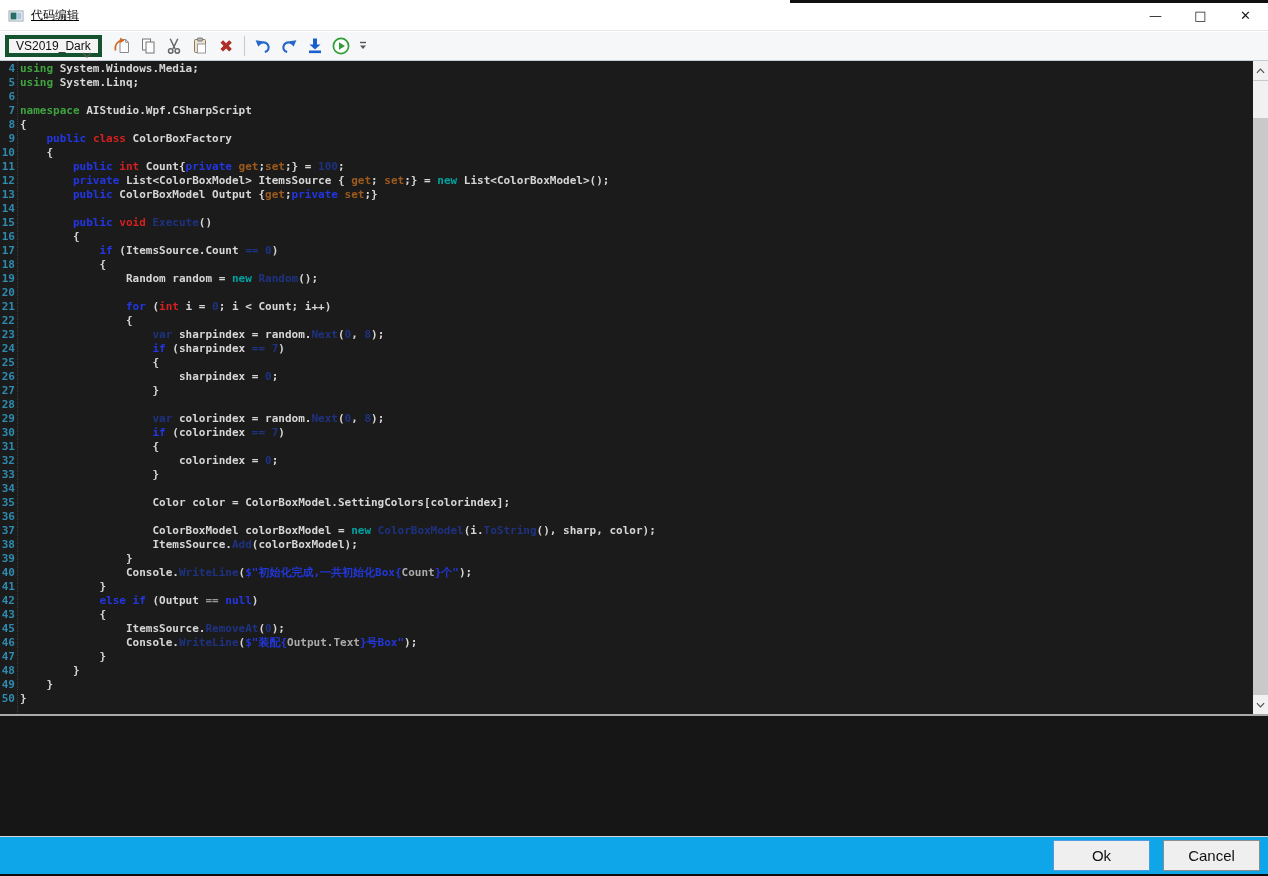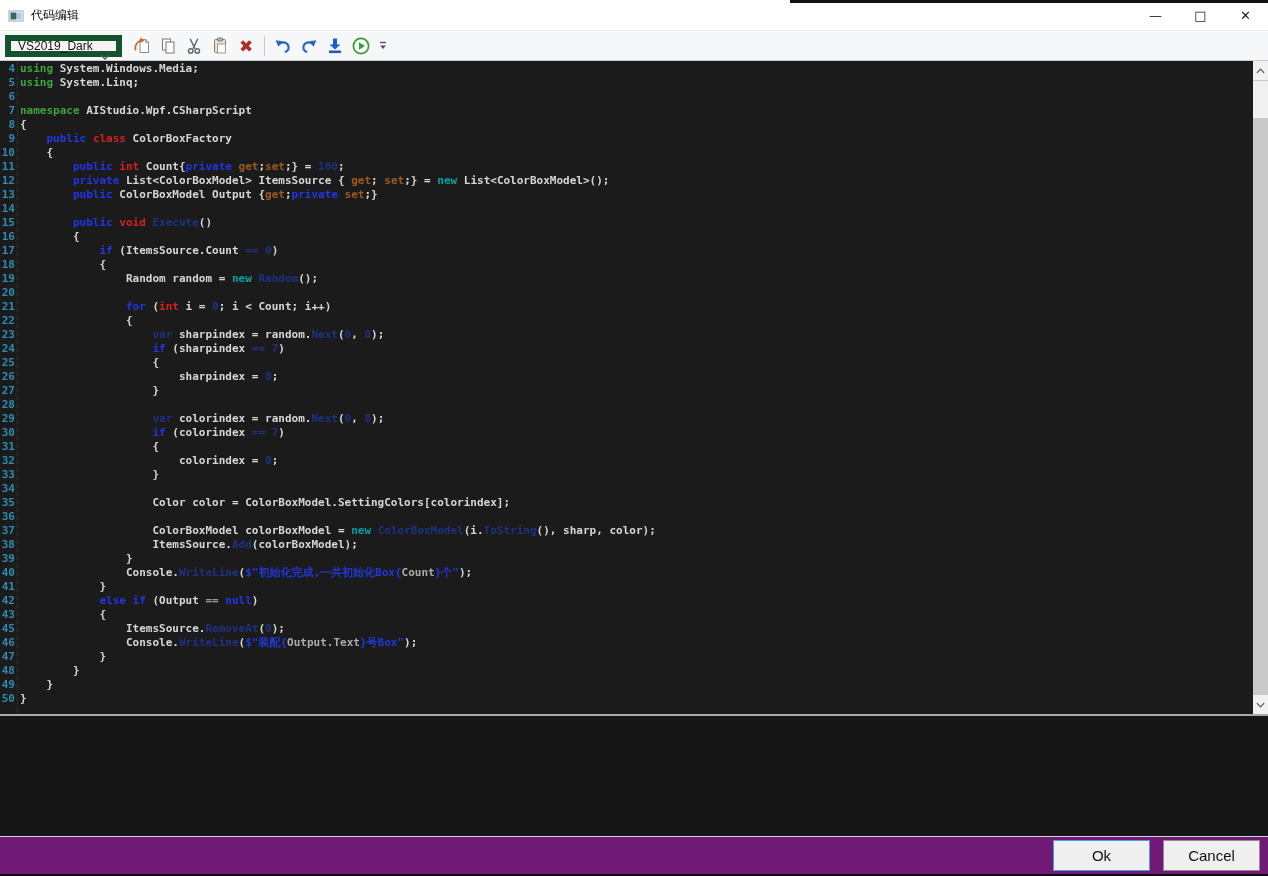--- a/index.html
+++ b/index.html
@@ -3,32 +3,32 @@
 <meta charset="utf-8">
 <style>
   html,body{margin:0;padding:0;background:#FFF;}
   *{box-sizing:border-box;}
   .window{position:relative;width:1268px;height:876px;background:#FFF;
     font-family:"Liberation Sans",sans-serif;overflow:hidden;}
 
   
   .titlebar{position:absolute;left:0;top:0;width:1268px;height:31px;background:#FFF;
     border-bottom:1px solid #E6E6E6;}
-  .title-left{position:absolute;left:8px;top:0;height:31px;display:flex;align-items:center;gap:7px;}
+  .title-left{position:absolute;left:8px;top:0;height:31px;display:flex;align-items:center;gap:7px;text-decoration:underline;}
   .app-title{font-size:12px;color:#0A0A0A;}
   .top-dark-strip{position:absolute;left:790px;top:0;width:478px;height:3px;background:#101010;}
   .win-controls{position:absolute;right:0;top:0;height:31px;display:flex;}
   .win-btn{width:45px;height:31px;border:0;background:transparent;font-size:13px;color:#1A1A1A;
     display:flex;align-items:center;justify-content:center;padding:0;font-family:"DejaVu Sans",sans-serif;}
 
   
   .toolbar{position:absolute;left:0;top:32px;width:1268px;height:29px;background:#F6F7F9;
     border-bottom:1px solid #C3CBD4;display:flex;align-items:center;}
-  .combo{position:relative;margin-left:5px;width:117px;height:22px;background:#F4F4F4;
-    border:6px solid #14532d;display:flex;align-items:center;font-size:12px;color:#111;
+  .combo{position:relative;margin-left:5px;width:97px;height:22px;background:#F4F4F4;
+    border:4px solid #14532d;display:flex;align-items:center;font-size:12px;color:#111;
     padding:0 20px 0 7px;cursor:default;}
   .combo .chev{position:absolute;right:6px;top:8px;}
   .tb-icons{display:flex;align-items:center;margin-left:8px;gap:2px;}
   .tbtn{width:24px;height:24px;border:0;background:transparent;display:flex;align-items:center;
     justify-content:center;padding:0;}
   .tb-sep{width:1px;height:20px;background:#C9C9C9;margin:0 4px;}
   .glyph-x{font-size:17px;font-weight:800;color:#AE2F28;font-family:"DejaVu Sans",sans-serif;line-height:1;}
   .redo-flip{transform:scaleX(-1);}
   .overflow-grip{margin-left:3px;display:flex;align-items:center;}
 
@@ -50,21 +50,21 @@
   .vscroll{position:absolute;right:0;top:0;width:15px;height:653px;background:#C9C9C9;}
   .sb-btn{position:absolute;left:0;width:15px;height:19px;background:#F1F1F1;border:0;padding:0;
     display:flex;align-items:center;justify-content:center;}
   .sb-up{top:0;} .sb-down{bottom:0;}
   .sb-thumb{position:absolute;left:0;top:20px;width:15px;height:37px;background:#F1F1F1;}
 
   .editor-sep{position:absolute;left:0;top:714px;width:1268px;height:2px;background:#A9A9A9;}
   .bottom-panel{position:absolute;left:0;top:716px;width:1268px;height:120px;background:var(--panel);}
 
   
-  .footer{position:absolute;left:0;top:836px;width:1268px;height:38px;background:#701a75;
+  .footer{position:absolute;left:0;top:836px;width:1268px;height:38px;background:#0ea5e9;
     border-top:1px solid #D5D5D5;display:flex;align-items:center;justify-content:flex-end;
     gap:13px;padding-right:8px;}
   .btn{width:97px;height:31px;background:#EFEFEF;font-size:15px;color:#111;
     font-family:"Liberation Sans",sans-serif;display:flex;align-items:center;justify-content:center;}
   .btn-ok{border:1px solid var(--okborder);}
   .btn-cancel{border:1px solid #8C8C8C;}
   .bottom-border{position:absolute;left:0;top:874px;width:1268px;height:2px;background:#0E0E0E;}
 </style>
 </head>
 <body>

